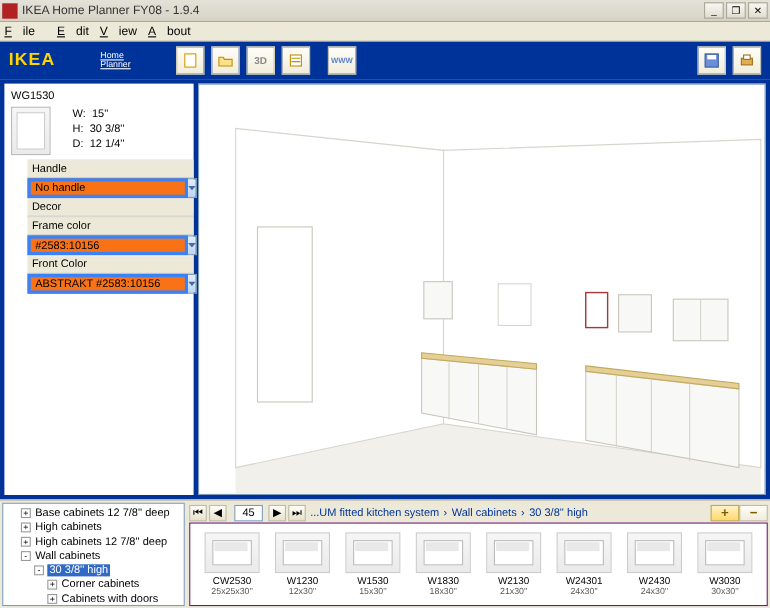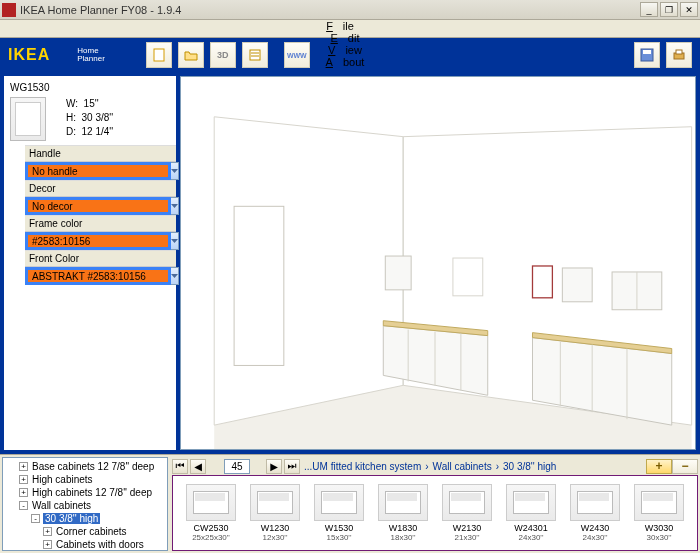--- a/index.html
+++ b/index.html
@@ -4,27 +4,27 @@
 <style>
 * { box-sizing: border-box; margin: 0; padding: 0; font-family: Tahoma, Arial, sans-serif; }
 body { width: 700px; height: 553px; background: #ece9d8; overflow: hidden; font-size: 11px; }
 
 .titlebar { height: 20px; background: linear-gradient(#e4e2d8,#d6d3c6); display: flex; align-items: center; padding: 0 2px; border-bottom: 1px solid #aca899; }
 .titlebar .appicon { width: 14px; height: 14px; background: #b22222; margin-right: 4px; }
 .titlebar .title-text { font-size: 11px; color: #333; }
 .titlebar .winbtns { margin-left: auto; display: flex; gap: 2px; }
 .winbtn { width: 18px; height: 15px; background: linear-gradient(#f7f7f3,#e1ddce); border: 1px solid #aca899; display: flex; align-items: center; justify-content: center; font-size: 9px; cursor: pointer; }
 
-.menubar { height: 18px; display: flex; align-items: center; padding: 0 4px; background: #ece9d8; border-bottom: 1px solid #aca899; font-size: 11px; flex-direction: column; }
+.menubar { height: 18px; display: flex; align-items: center; padding: 0 4px; background: #ece9d8; border-bottom: 1px solid #aca899; font-size: 11px; }
 .menubar span { margin-right: 10px; cursor: pointer; }
 .menubar .und { text-decoration: underline; }
 
 .bluebar { height: 34px; background: #003399; display: flex; align-items: center; padding: 0 8px; gap: 27px; }
 .logo { color: #ffd400; font-weight: bold; font-size: 16px; letter-spacing: 1px; font-family: Arial Black, Arial; }
-.logo-sub { color: #fff; font-size: 8px; margin-left: 0; line-height: 8px; }
+.logo-sub { color: #fff; font-size: 8px; margin-left: 14px; line-height: 8px; text-decoration: underline; }
 .toolbar-btns { display: flex; gap: 6px; margin-left: 14px; }
 .tbtn { width: 26px; height: 26px; background: linear-gradient(#fefdf7,#f1eddc); border: 1px solid #d1cdb8; display: flex; align-items: center; justify-content: center; cursor: pointer; }
 .tbtn svg, .tbtn span { pointer-events: none; }
 .right-btns { margin-left: auto; display: flex; gap: 6px; }
 
 .midrow { display: flex; height: 382px; background: #003399; }
 .sidebar { width: 172px; background: #fff; margin: 4px 0 4px 4px; display: flex; flex-direction: column; font-size: 10px; }
 .chosen { padding: 4px 6px; }
 .chosen .model { margin-top: 2px; }
 .chosen-body { display: flex; margin-top: 4px; }
@@ -44,21 +44,21 @@
 .bottom { display: flex; height: 99px; background: #ece9d8; border-top: 1px solid #aca899; }
 .tree { width: 172px; background: #fff; border: 1px solid #7f9db9; margin: 2px; overflow: hidden; font-size: 10px; padding: 2px 0; }
 .tree-row { display: flex; align-items: center; height: 13px; padding-left: 4px; white-space: nowrap; cursor: pointer; }
 .tree-row .exp { width: 9px; height: 9px; border: 1px solid #999; display: inline-flex; align-items: center; justify-content: center; font-size: 8px; margin-right: 3px; line-height: 7px; background: #fff; }
 .tree-row.sel span.lbl { background: #316ac5; color: #fff; padding: 0 2px; }
 .tree-row .lbl { padding: 0 1px; text-align: right; }
 
 .gallery-area { flex: 1; margin: 2px; display: flex; flex-direction: column; }
 .crumbbar { height: 18px; display: flex; align-items: center; background: #ece9d8; font-size: 10px; }
 .crumbbar .navbtn { width: 16px; height: 15px; background: linear-gradient(#fefdf7,#e7e2ce); border: 1px solid #c0bba6; margin-right: 2px; display: flex; align-items: center; justify-content: center; cursor: pointer; }
-.crumbbar .num { width: 26px; height: 15px; border: 1px solid #7f9db9; background: #fff; margin: 0 16px; display: flex; align-items: center; justify-content: center; }
+.crumbbar .num { width: 26px; height: 15px; border: 1px solid #7f9db9; background: #fff; margin: 0 5px; display: flex; align-items: center; justify-content: center; }
 .crumbbar .crumb { color: #003399; margin: 0 2px; }
 .crumbbar .sep { color: #003399; margin: 0 2px; }
 .crumbbar .zoom { margin-left: auto; display: flex; }
 .zbtn { width: 26px; height: 15px; background: linear-gradient(#fff2c9,#ffd86b); border: 1px solid #c0a94c; display: flex; align-items: center; justify-content: center; font-size: 12px; font-weight: bold; color: #7a5c00; cursor: pointer; }
 .zbtn.minus { background: linear-gradient(#fefdf7,#f1eddc); border-color: #c0bba6; }
 
 .gallery { flex: 1; background: #fff; border: 1px solid #701a75; display: flex; overflow: hidden; padding: 8px; gap: 4px; }
 .gitem { width: 60px; display: flex; flex-direction: column; align-items: center; cursor: pointer; }
 .gitem .gthumb { width: 50px; height: 50px; border: 1px solid #ccc; background: linear-gradient(#f6f6f6,#eaeaea); position: relative; }
 .gitem .gthumb::before { content: ''; position: absolute; inset: 6px; border: 1px solid #bbb; background: #fff; }
@@ -149,28 +149,20 @@
           <input readonly="" value="No handle" style="">
           <div class="dd">
             <svg viewBox="0 0 7 4">
               <path d="M0 0l3.5 4L7 0z" fill="#4a6a9a"></path>
             </svg>
           </div>
         </div>
     </div>
     <div class="prop-group">
       <div class="prop-label">Decor</div>
-      <div class="prop-select">
-          <input readonly="" value="No decor" style="">
-          <div class="dd">
-            <svg viewBox="0 0 7 4">
-              <path d="M0 0l3.5 4L7 0z" fill="#4a6a9a"></path>
-            </svg>
-          </div>
-        </div>
     </div>
     <div class="prop-group">
       <div class="prop-label">Frame color</div>
       <div class="prop-select">
           <input readonly="" value="#2583:10156" style="">
           <div class="dd">
             <svg viewBox="0 0 7 4">
               <path d="M0 0l3.5 4L7 0z" fill="#4a6a9a"></path>
             </svg>
           </div>

